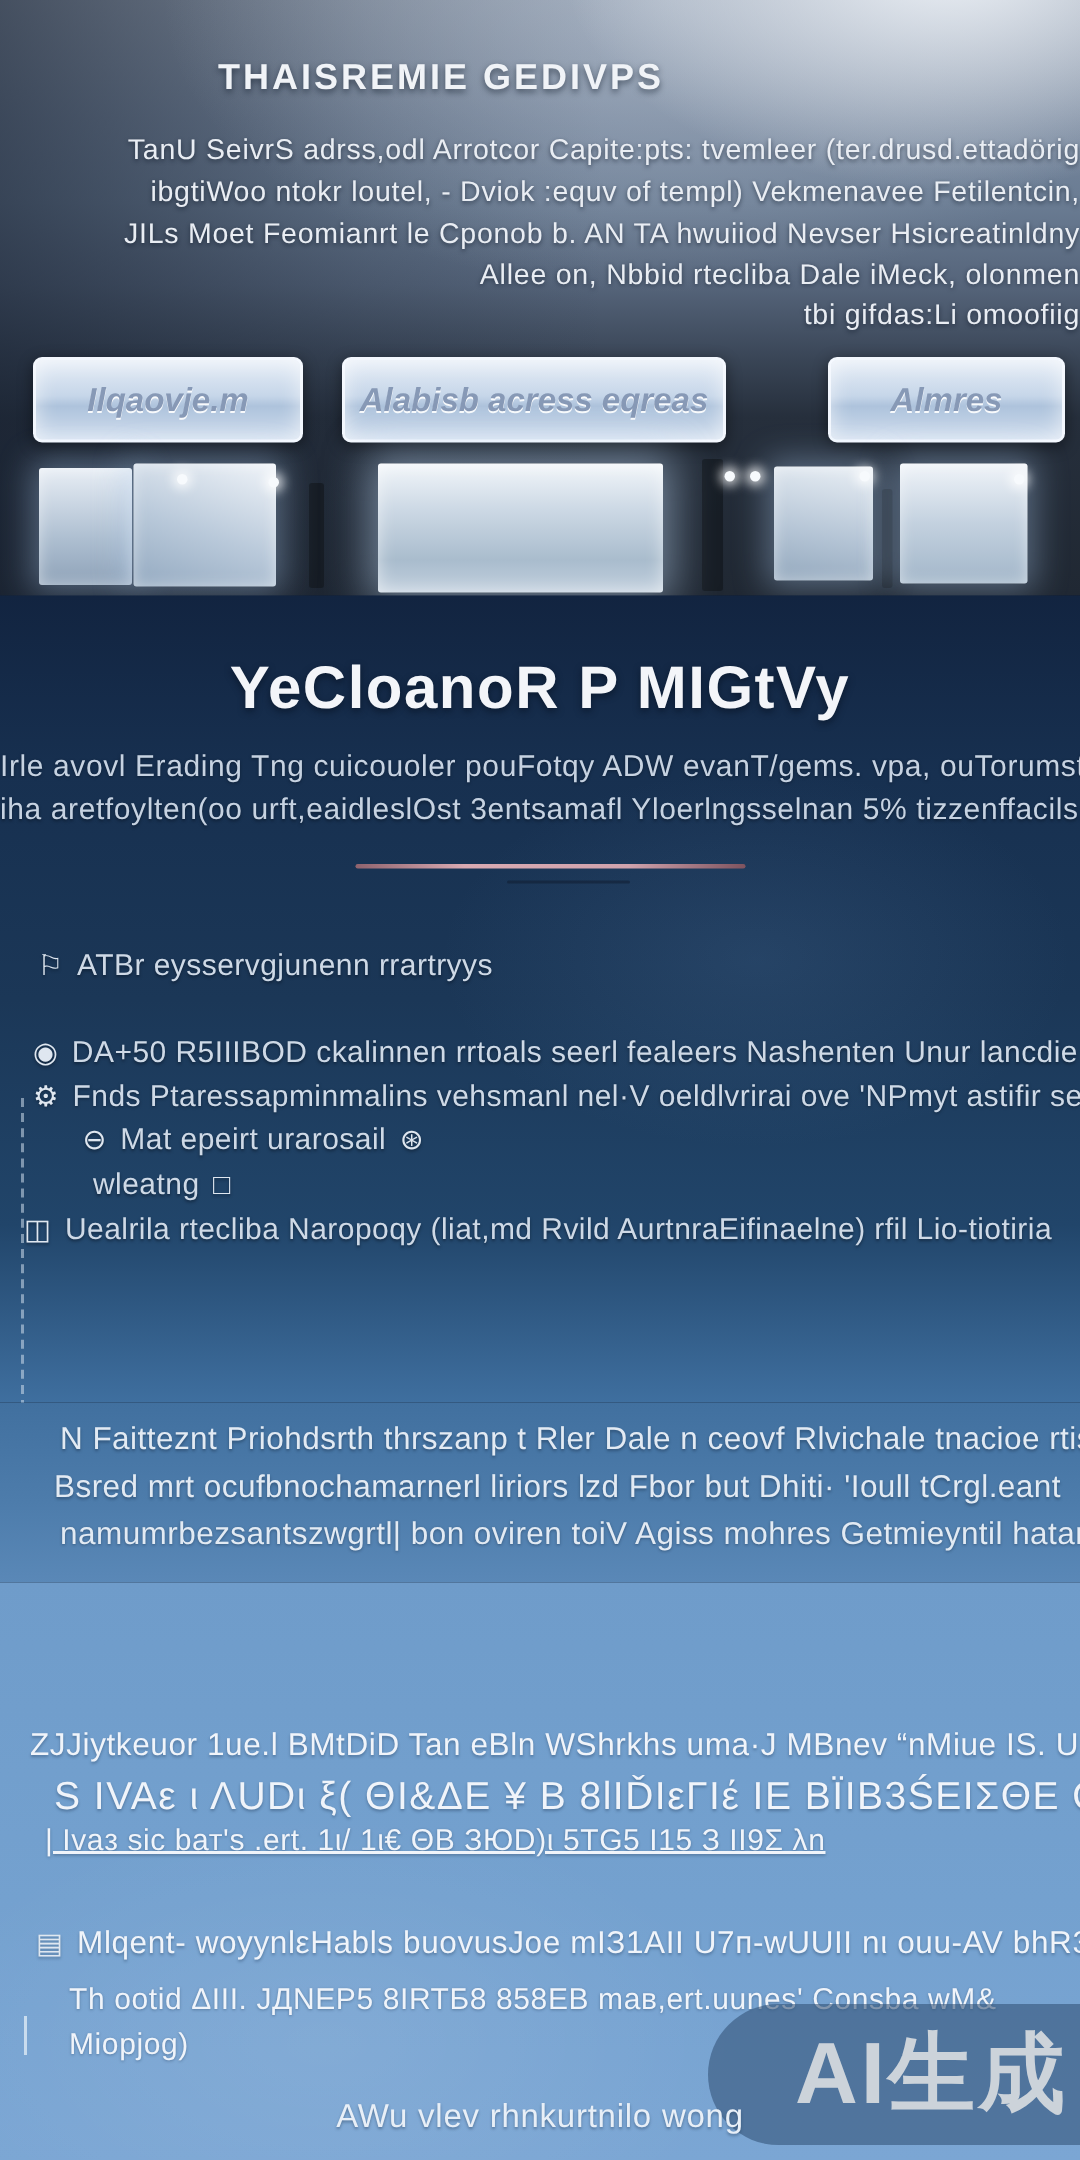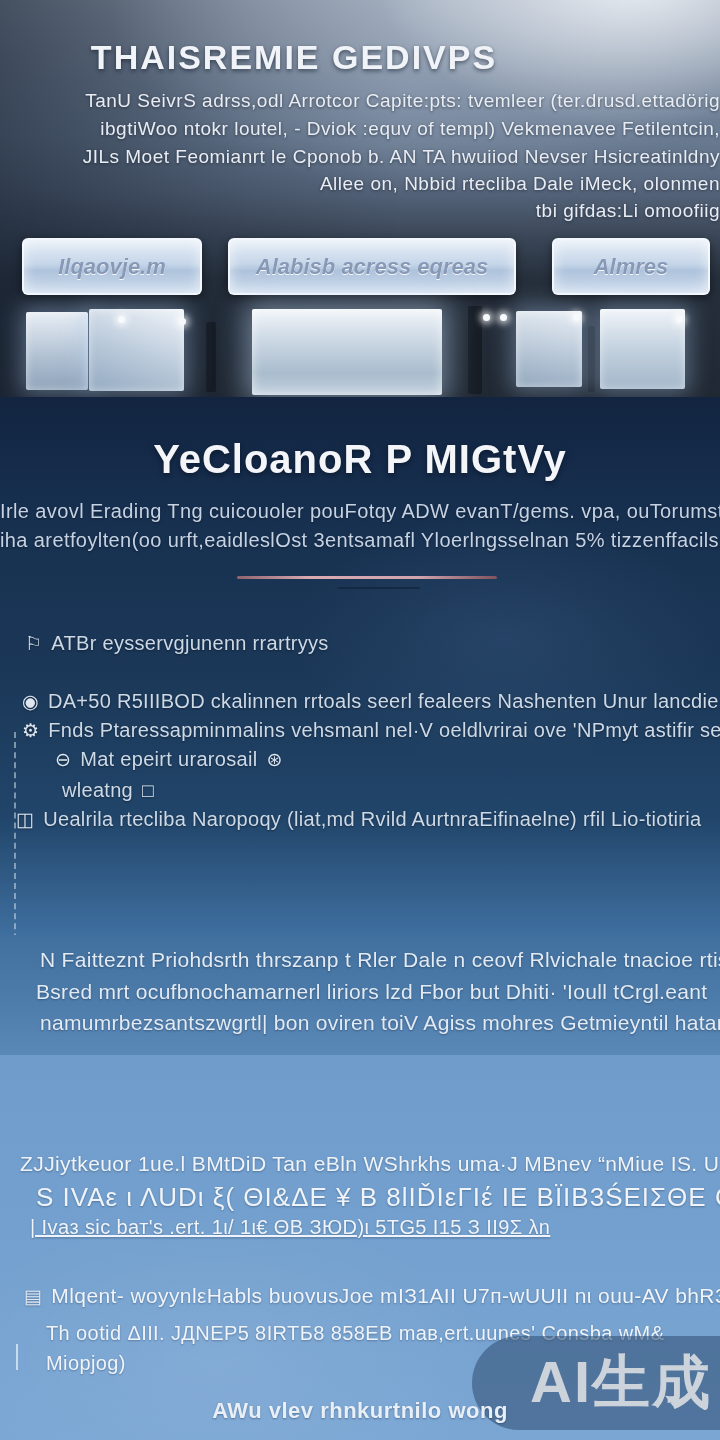--- a/index.html
+++ b/index.html
@@ -12,41 +12,41 @@
   .hero{
     position:absolute;left:0;top:0;width:720px;height:397px;
     background:
       radial-gradient(ellipse 430px 250px at 88% -6%, rgba(240,244,249,0.95), rgba(240,244,249,0) 60%),
       radial-gradient(ellipse 520px 300px at 62% 0%, rgba(188,199,214,0.5), rgba(188,199,214,0) 65%),
       linear-gradient(90deg, rgba(24,34,50,0.62) 0%, rgba(24,34,50,0.2) 34%, rgba(24,34,50,0) 56%),
       linear-gradient(180deg,#8e9aab 0%,#76869c 20%,#6a7c93 34%,#55647a 48%,#3a4657 60%,#262f3c 70%,#202833 100%);
   }
   .hero-title{
     position:absolute;left:0;top:38px;width:588px;margin:0;text-align:center;
-    font-size:34px;font-weight:700;letter-spacing:2px;color:#f0f3f7;
+    font-size:24px;font-weight:700;letter-spacing:2px;color:#f0f3f7;
     text-shadow:0 2px 4px rgba(10,20,35,0.55);
   }
   .hero-sub{
     position:absolute;width:720px;margin:0;text-align:right;
     font-size:19px;color:#e9edf3;text-shadow:0 1px 3px rgba(15,25,40,0.6);
     letter-spacing:0.5px;white-space:nowrap;
   }
   .hs0{top:90px}.hs1{top:118px}.hs2{top:146px}.hs3{top:173px}.hs4{top:200px}
   
   .glass-btn{
     position:absolute;top:238px;height:57px;border-radius:6px;
     border:2px solid rgba(246,250,255,0.92);
     background:linear-gradient(180deg,#e7eef7 0%,#c6d6e9 45%,#aec3dc 58%,#cfddee 100%);
     color:#8799b6;font-size:22px;font-weight:700;font-family:"Liberation Sans",sans-serif;
     text-shadow:0 1px 0 rgba(255,255,255,0.9);
     box-shadow:0 3px 10px rgba(0,0,0,0.45), inset 0 0 14px rgba(255,255,255,0.65);
     cursor:pointer;white-space:nowrap;overflow:hidden;font-style:italic;
   }
   .btn1{left:22px;width:180px;}
-  .btn2{left:228px;width:288px;}
+  .btn2{left:228px;width:256px;}
   .btn3{left:552px;width:158px;}
   
   .billboards{position:absolute;left:0;top:296px;width:720px;height:101px;}
   .panel{
     position:absolute;border-radius:2px;
     background:linear-gradient(180deg,#eef3f8 0%,#c6d4e1 30%,#9db3c8 70%,#b9c9d9 100%);
     box-shadow:0 0 22px 5px rgba(170,200,235,0.40), inset 0 0 10px rgba(255,255,255,0.5);
   }
   .panel.p1{left:26px;top:16px;width:62px;height:78px;background:linear-gradient(180deg,#e8eef5,#aebfd1 60%,#8ea2b8);}
   .panel.p2{left:89px;top:13px;width:95px;height:82px;background:linear-gradient(200deg,#f0f4f9,#b9c9da 55%,#93a9c0);}
@@ -133,21 +133,21 @@
   }
   .watermark{
     position:absolute;left:472px;top:281px;width:330px;height:94px;border-radius:47px;
     background:rgba(50,81,117,0.58);
     display:flex;align-items:center;justify-content:flex-start;padding-left:58px;
     box-sizing:border-box;
     font-size:58px;font-weight:600;color:#ccd3da;letter-spacing:2px;
   }
   .footer-line{
     position:absolute;left:0;top:343px;width:720px;margin:0;text-align:center;
-    font-size:22px;font-weight:700;color:#e8eff7;letter-spacing:0.5px;
+    font-size:22px;font-weight:400;color:#e8eff7;letter-spacing:0.5px;
     text-shadow:0 1px 2px rgba(30,55,85,0.45);white-space:nowrap;
   }
 </style>
 </head>
 <body>
 
 <div class="page">
 
   <section class="hero">
     <h1 class="hero-title">THAISREMIE GEDIVPS</h1>

